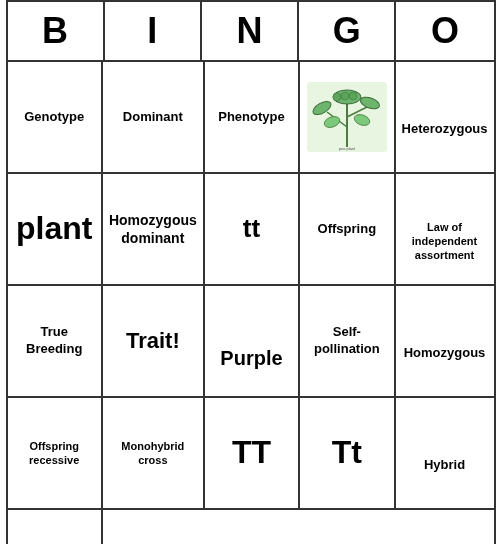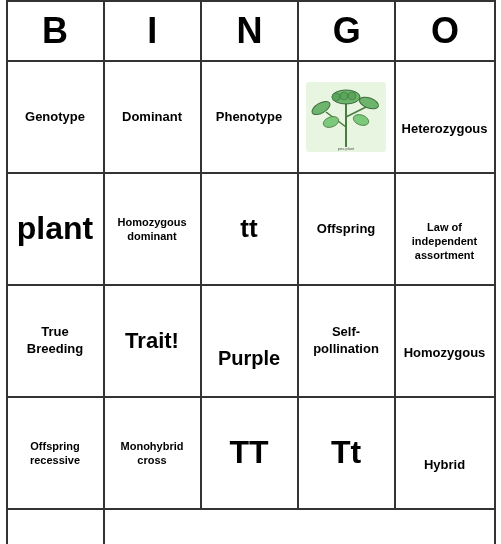--- a/index.html
+++ b/index.html
@@ -133,21 +133,21 @@
           <text x="40" y="68" text-anchor="middle" font-size="4" fill="#555">pea plant</text>
         </svg>
       </div>
       <div class="bingo-cell">
         <span class="cell-text">Heterozygous</span>
       </div>
       <div class="bingo-cell">
         <span class="cell-text xlarge">plant</span>
       </div>
       <div class="bingo-cell">
-        <span class="cell-text" style="font-size: 11px;">Homozygous dominant</span>
+        <span class="cell-text" style="font-size: 14px;">Homozygous dominant</span>
       </div>
       <div class="bingo-cell">
         <span class="cell-text large">tt</span>
       </div>
       <div class="bingo-cell">
         <span class="cell-text">Offspring</span>
       </div>
       <div class="bingo-cell">
         <span class="cell-text" style="font-size: 11px;">Law of independent assortment</span>
       </div>

